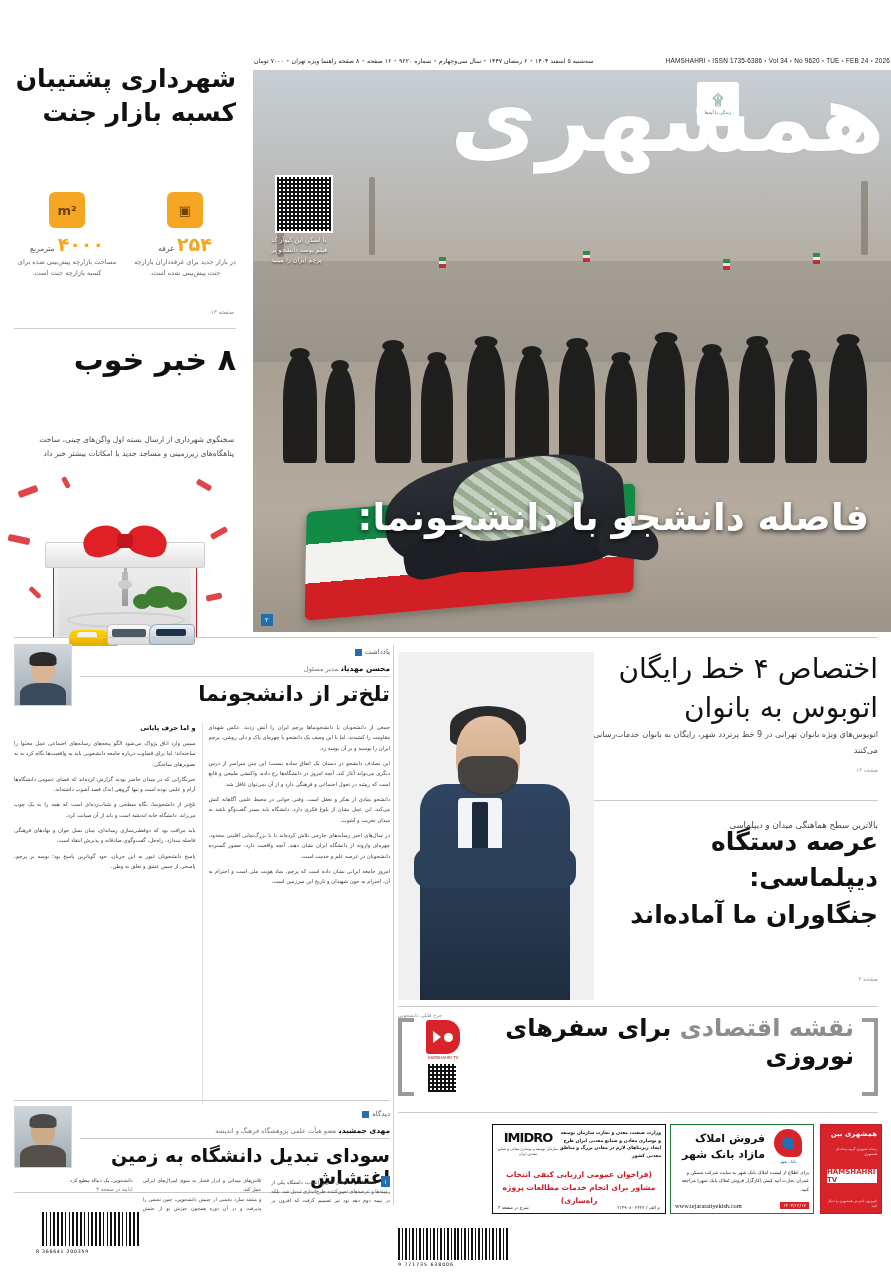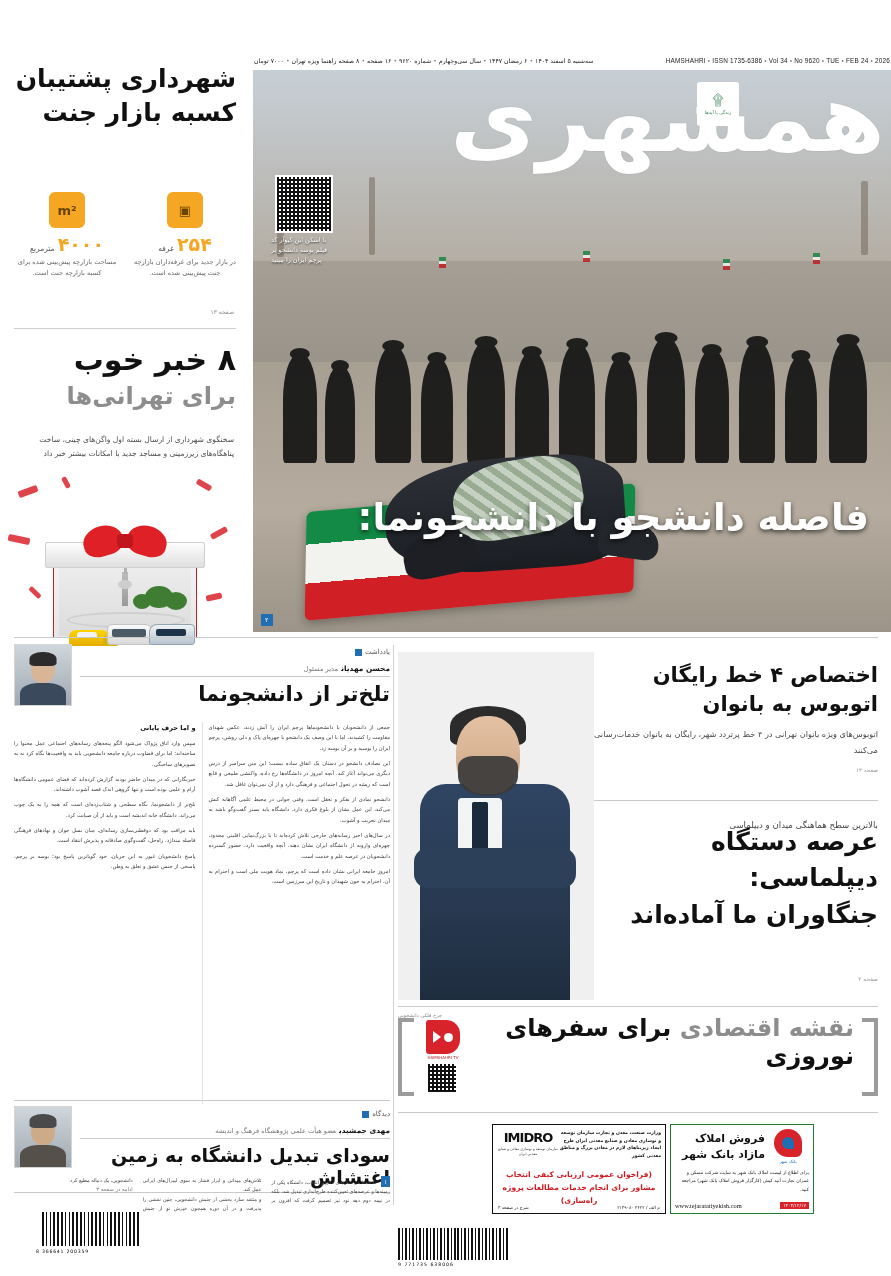--- a/index.html
+++ b/index.html
@@ -333,22 +333,22 @@
   .bus-grill {
     position: absolute; left: 48px; bottom: 14px; width: 98px; height: 18px;
     background: #14212a; border-radius: 3px;
   }
   .bus-lamp { position: absolute; bottom: 36px; width: 16px; height: 10px;
               background: #dfe9ef; border-radius: 3px; }
   .bus-shadow { position: absolute; left: 40px; top: 6px; width: 140px; height: 140px;
                 background: #eeeeee; border-radius: 50%; z-index: -1; }
 
   .bus-head {
-    position: absolute; right: 0; top: 16px; width: 300px; direction: rtl; text-align: right;
-    font-size: 21px; font-weight: bold; color: #111; line-height: 1.4; letter-spacing: -.4px;
+    position: absolute; right: 0; top: 4px; width: 300px; direction: rtl; text-align: right;
+    font-size: 28px; font-weight: normal; color: #111; line-height: 1.4; letter-spacing: -.4px;
   }
   .bus-sub {
     position: absolute; right: 0; top: 82px; width: 290px; direction: rtl; text-align: right;
     font-size: 8.2px; color: #4a4a4a; line-height: 1.9;
   }
   .bus-page { position: absolute; right: 0; top: 122px; direction: rtl; font-size: 5.6px; color: #999; }
 
   
   .dip-block { position: absolute; left: 398px; top: 800px; width: 480px; height: 200px; }
   .dip-photo { position: absolute; left: 0; top: -148px; width: 196px; height: 348px; overflow: hidden; }
@@ -508,21 +508,20 @@
         </div>
         <div class="stat-desc">مساحت بازارچه پیش‌بینی شده برای کسبه بازارچه جنت است.</div>
       </div>
     </div>
 
     <div class="side-page-no">صفحه ۱۳</div>
     <div class="side-rule" style="top:288px;"></div>
 
     <div class="side-head2">
       <span class="l1">۸ خبر خوب</span>
-      <span class="l2">برای تهرانی‌ها</span>
     </div>
     <div class="side-sub2">سخنگوی شهرداری از ارسال بسته اول واگن‌های چینی، ساخت پناهگاه‌های زیرزمینی و مساجد جدید با امکانات بیشتر خبر داد</div>
 
     <div class="gift-wrap">
       <div class="confetti" style="left:18px;top:16px;width:20px;height:7px;transform:rotate(-20deg);"></div>
       <div class="confetti" style="left:196px;top:10px;width:16px;height:6px;transform:rotate(30deg);"></div>
       <div class="confetti" style="left:8px;top:64px;width:22px;height:7px;transform:rotate(12deg);"></div>
       <div class="confetti" style="left:210px;top:58px;width:18px;height:6px;transform:rotate(-28deg);"></div>
       <div class="confetti" style="left:28px;top:118px;width:14px;height:5px;transform:rotate(44deg);"></div>
       <div class="confetti" style="left:206px;top:122px;width:16px;height:6px;transform:rotate(-12deg);"></div>
@@ -672,21 +671,21 @@
       <div class="bus-shadow"></div>
       <div class="bus-body">
         <div class="bus-sidewin"></div>
         <div class="bus-wind"></div>
         <div class="bus-grill"></div>
         <div class="bus-lamp" style="left:20px;"></div>
         <div class="bus-lamp" style="right:18px;"></div>
       </div>
     </div>
     <div class="bus-head">اختصاص ۴ خط رایگان اتوبوس به بانوان</div>
-    <div class="bus-sub">اتوبوس‌های ویژه بانوان تهرانی در ۴ خط پرتردد شهر، رایگان به بانوان خدمات‌رسانی می‌کنند</div>
+    <div class="bus-sub">اتوبوس‌های ویژه بانوان تهرانی در 9 خط پرتردد شهر، رایگان به بانوان خدمات‌رسانی می‌کنند</div>
     <div class="bus-page">صفحه ۱۳</div>
   </div>
 
   <div class="dip-block">
     <div class="dip-photo">
       <div class="dip-bg"></div>
       <div class="dip-suit"></div>
       <div class="dip-shirt"></div>
       <div class="dip-tie"></div>
       <div class="dip-hair"></div>
@@ -737,20 +736,26 @@
       <div class="bank-logo">
         <div class="bank-mark"></div>
         <div style="font-size:4.4px;color:#1f6fb2;margin-top:2px;">بانک شهر</div>
       </div>
       <div class="bank-head">فروش املاک مازاد بانک شهر</div>
       <div class="bank-body">برای اطلاع از لیست املاک بانک شهر به سایت شرکت مسکن و عمران تجارت آتیه کیش (کارگزار فروش املاک بانک شهر) مراجعه کنید.</div>
       <div class="bank-url">www.tejaratatiyekish.com</div>
       <div class="bank-date">۱۴۰۴/۱۲/۱۷</div>
     </div>
 
+    <div class="ad ad-tv">
+      <div class="tv-top">همشهری بین</div>
+      <div class="tv-sub">رسانه تصویری گروه رسانه‌ای همشهری</div>
+      <div class="tv-mark">HAMSHAHRI TV</div>
+      <div class="tv-foot">تلویزیون اینترنتی همشهری را دنبال کنید</div>
+    </div>
   </div>
 
   <div class="barcode-r"></div>
   <div class="barcode-r-cap">9 771735 638006</div>
   <div class="barcode-l"></div>
   <div class="barcode-l-cap">8 366641 200359</div>
 
 </div>
 
 </body></html>

